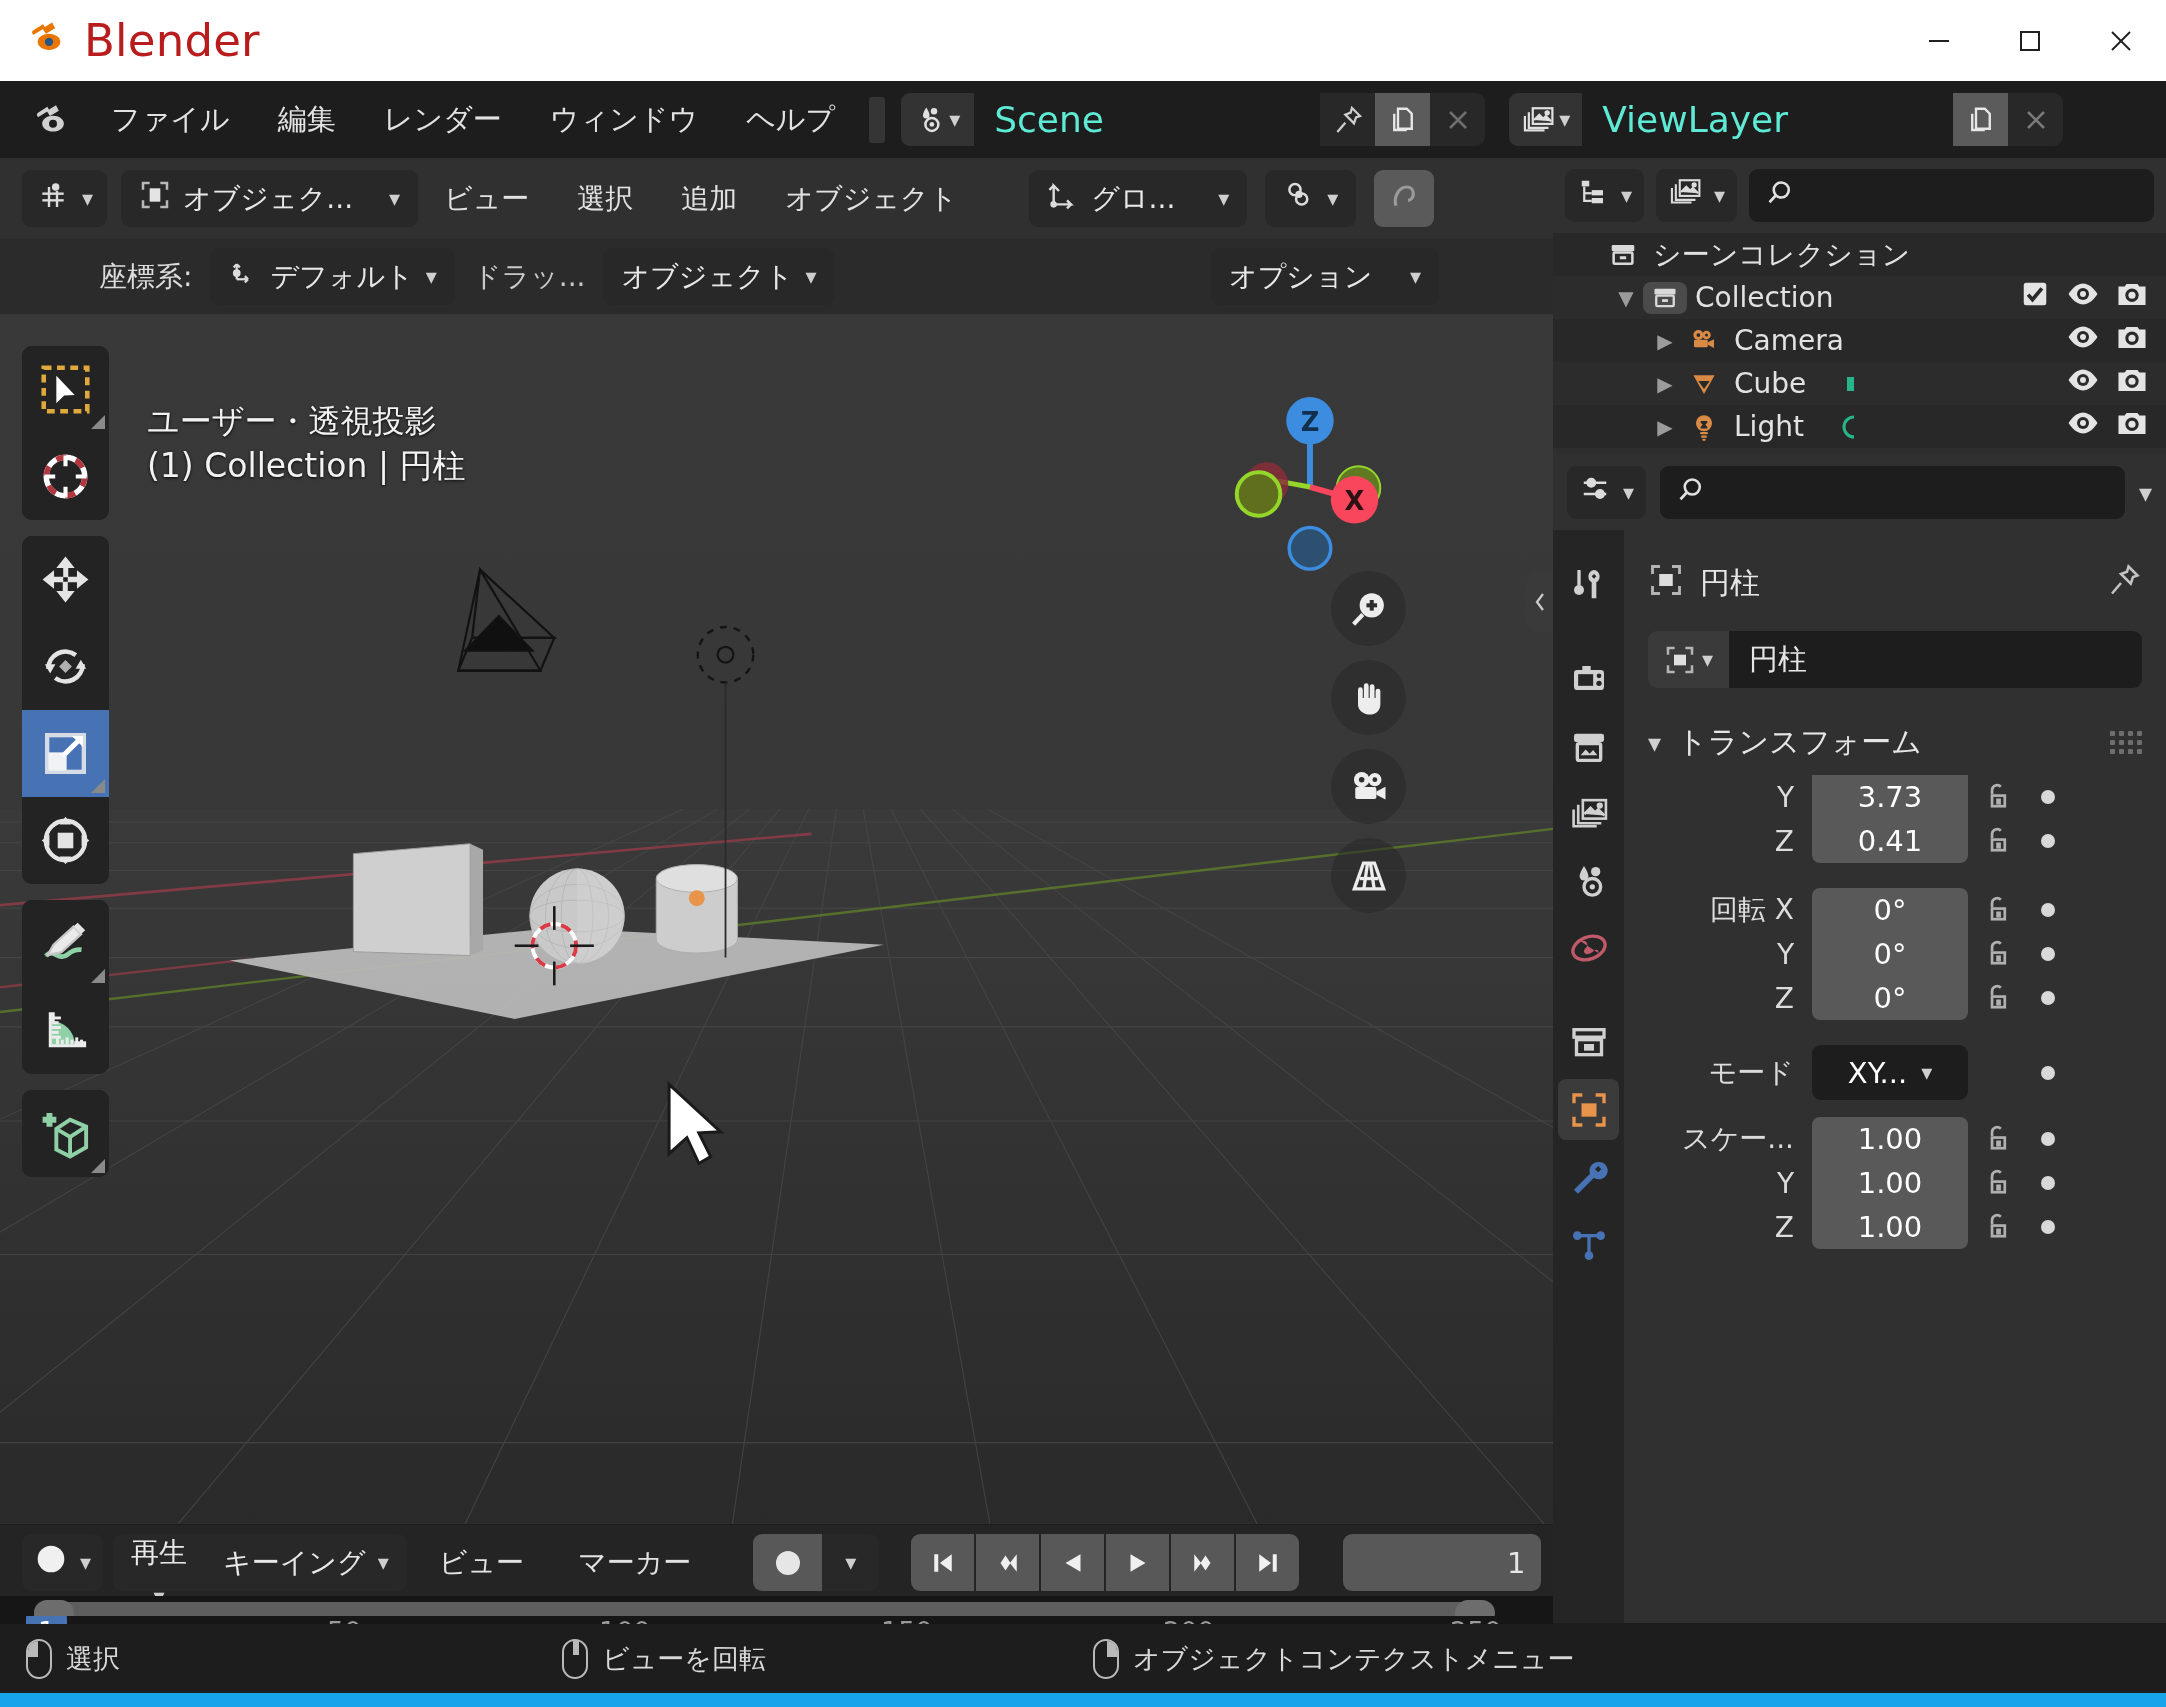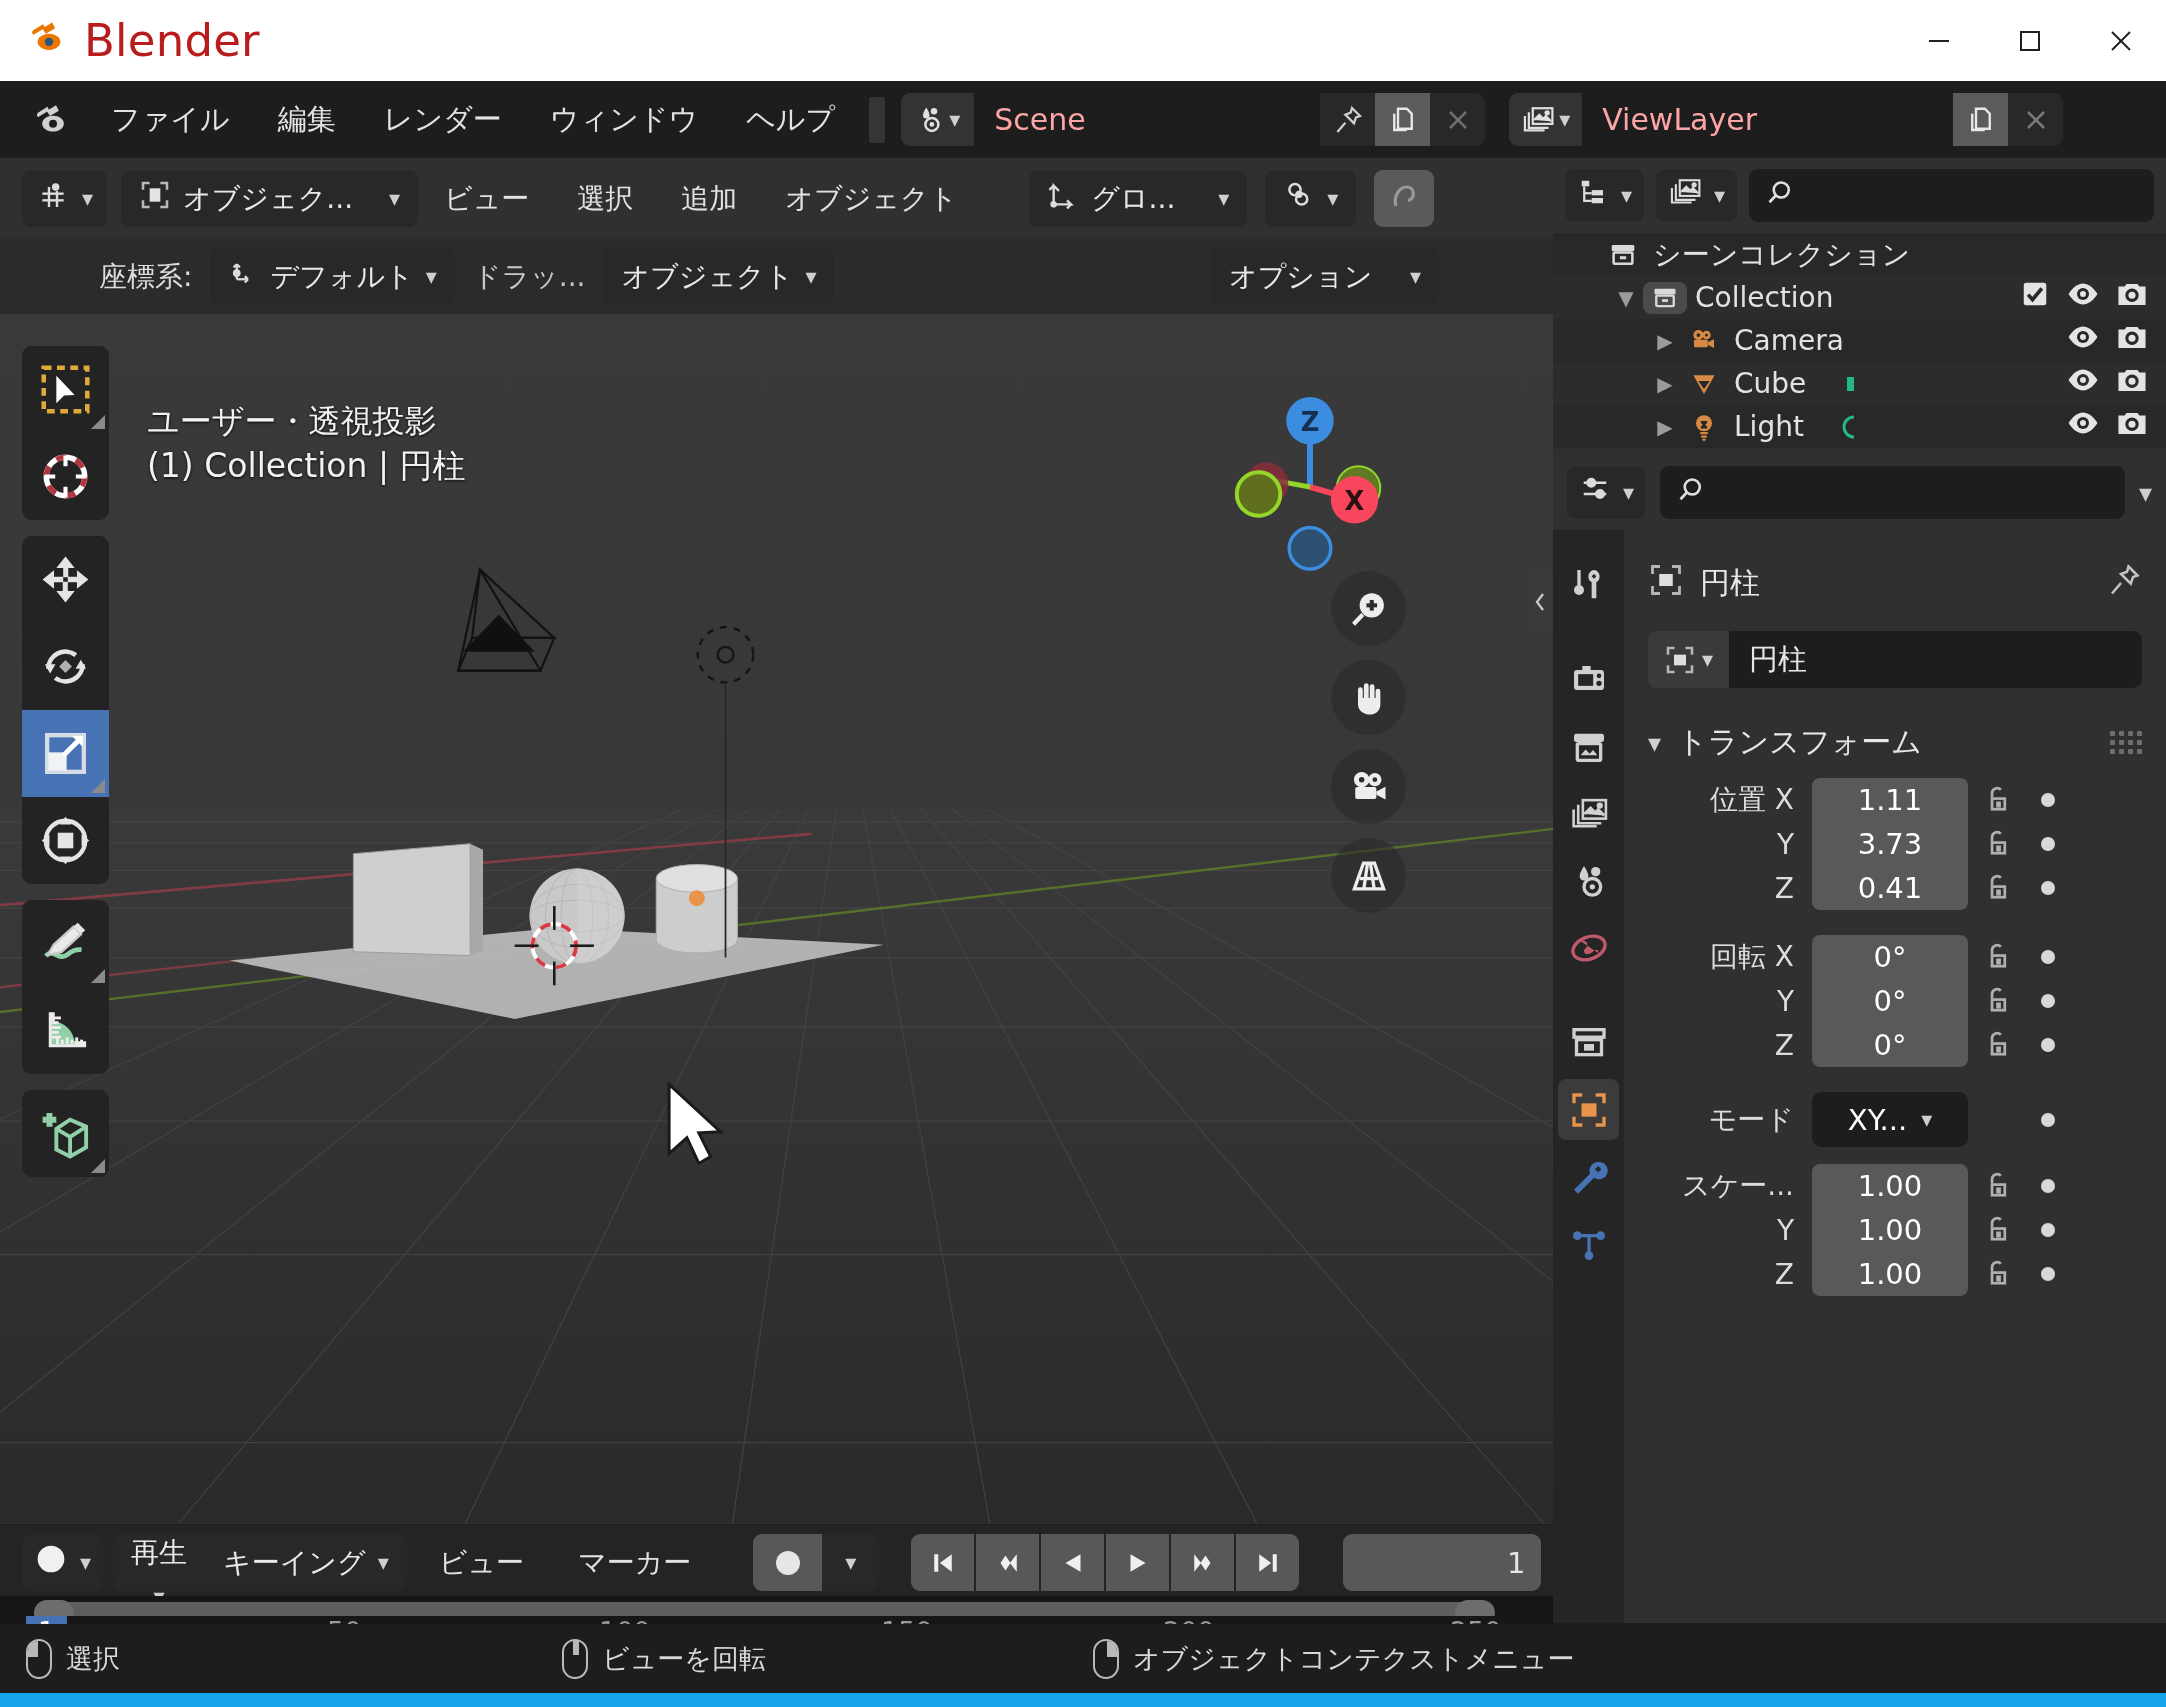--- a/index.html
+++ b/index.html
@@ -29,21 +29,21 @@
     background:#1d1d1d; display:flex; align-items:center;
   }
   .topbar-logo { width:69px; display:flex; justify-content:center; align-items:center; margin-left:18px;}
   .menu-item { padding:0 24px; font-size:29px; color:#e2e2e2; line-height:77px; white-space:nowrap;}
   .topbar-sep { width:16px; height:46px; background:#353535; border-radius:3px; margin:0 10px; }
 
   .id-field { display:flex; align-items:center; height:53px; border-radius:9px; overflow:hidden;
               background:#282828; }
   .id-icon { width:73px; height:53px; background:#333; display:flex; align-items:center; justify-content:center; gap:4px;}
   .id-name { background:#1d1d1d; height:53px; min-width:0; display:flex; align-items:center;
-             padding:0 20px; font-size:30px; color:#fca5a5; }
+             padding:0 20px; font-size:36px; color:#5eead4; }
   .id-btn { width:55px; height:53px; display:flex; align-items:center; justify-content:center; }
   .id-btn.hl { background:#5b5b5b; }
 
   
   .viewport-area { position:absolute; left:0; top:158px; width:1553px; height:1366px; background:#303030; }
   .vp-header {
     position:absolute; left:0; top:0; width:1553px; height:81px; background:#303030;
     display:flex; align-items:center; padding-left:22px; gap:4px;
   }
   .vp-subheader {
@@ -1099,34 +1099,20 @@
             <i></i>
             <i></i>
             <i></i>
             <i></i>
             <i></i>
             <i></i>
             <i></i>
         </span>
       </div>
 
-      <div class="prow">
-        <span class="plabel"><span>位置</span> <span>X</span></span>
-        <span class="pval r-top">1.11</span>
-        <span class="plock">
-          <svg width="34" height="34" viewBox="0 0 24 24" fill="none" stroke="#b0b0b0" stroke-width="1.9">
-            <path d="M8.5 10V7.2a3.6 3.6 0 0 1 6.2-2.4"></path>
-              <rect x="8.5" y="11" width="9" height="7.5"></rect>
-            <rect x="12.4" y="14" width="1.4" height="2.4" fill="#b0b0b0"></rect>
-          </svg>
-        </span>
-        <span class="pdot">
-            <i></i>
-          </span>
-      </div>
       <div class="prow" style="margin-top:0">
         <span class="plabel">Y</span>
         <span class="pval">3.73</span>
         <span class="plock">
           <svg width="34" height="34" viewBox="0 0 24 24" fill="none" stroke="#b0b0b0" stroke-width="1.9">
             <path d="M8.5 10V7.2a3.6 3.6 0 0 1 6.2-2.4"></path>
               <rect x="8.5" y="11" width="9" height="7.5"></rect>
             <rect x="12.4" y="14" width="1.4" height="2.4" fill="#b0b0b0"></rect>
           </svg>
         </span>

